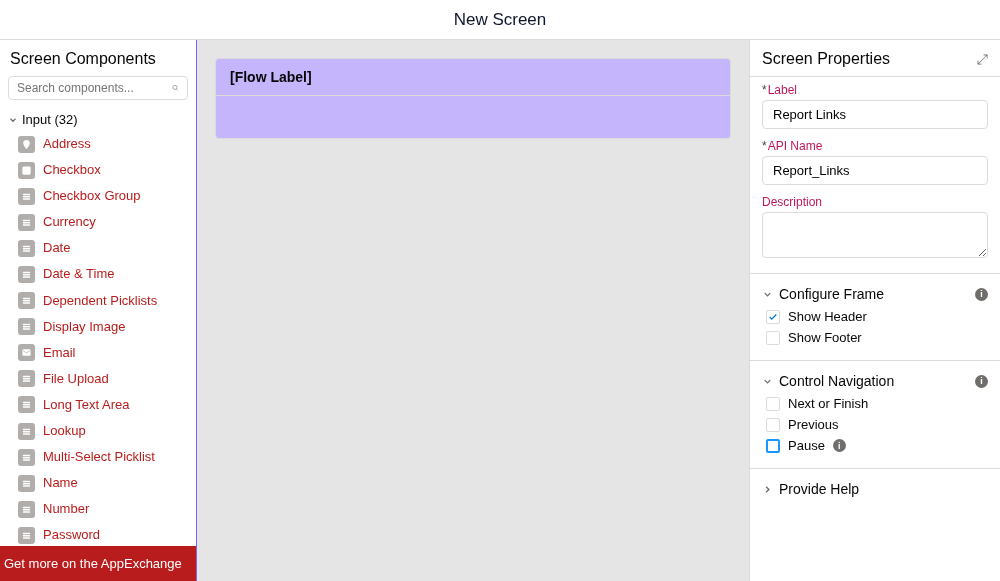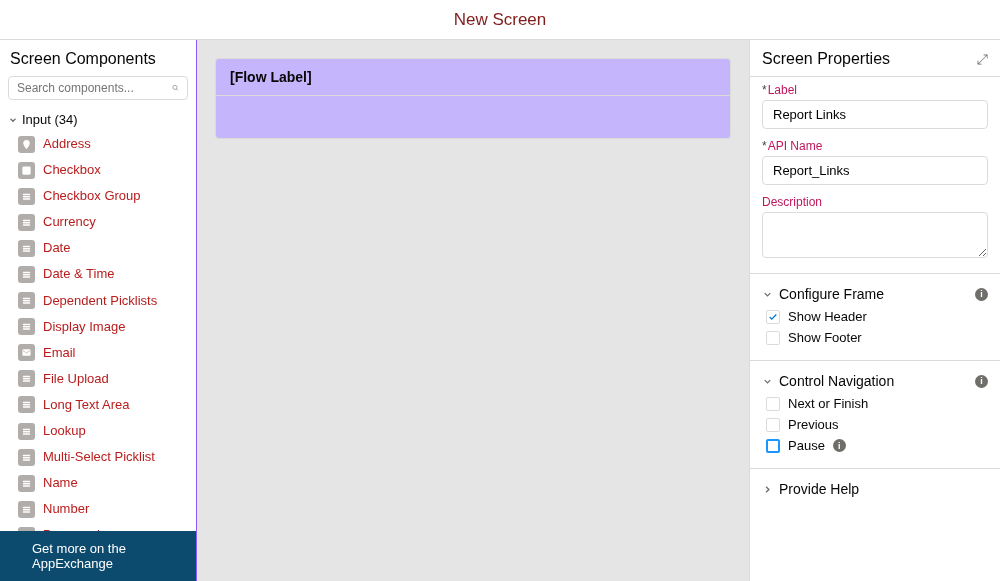--- a/index.html
+++ b/index.html
@@ -1,34 +1,34 @@
 <!DOCTYPE html>
 <html><head>
 <meta charset="utf-8">
 <style>
   * { box-sizing: border-box; margin: 0; padding: 0; }
   body { font-family: -apple-system, "Salesforce Sans", Arial, sans-serif; font-size: 13px; color: #080707; width: 1000px; height: 581px; overflow: hidden; background: #fff; }
   .header { height: 40px; display: flex; align-items: center; justify-content: center; border-bottom: 1px solid #dddbda; }
-  .header h1 { font-size: 17px; font-weight: 400; color: #7f1d1d; }
+  .header h1 { font-size: 17px; font-weight: 400; color: #0f172a; }
   .main { display: flex; height: 541px; }
   
   .left { width: 197px; border-right: 1px solid #8b5cf6; display: flex; flex-direction: column; }
   .left-title { font-size: 16px; padding: 10px 10px 8px; font-weight: 400; }
   .search-wrap { padding: 0 8px 8px; }
   .search { display: flex; align-items: center; border: 1px solid #dddbda; border-radius: 4px; padding: 4px 8px; }
   .search input { border: none; outline: none; flex: 1; font-size: 12px; color: #ef4444; background: transparent; }
   .search-icon { width: 14px; height: 14px; color: #706e6b; }
   .cat-row { display: flex; align-items: center; padding: 4px 8px; cursor: pointer; font-size: 13px; }
   .chev { width: 10px; height: 10px; margin-right: 4px; color: #706e6b; }
   .comp-list { flex: 1; overflow: hidden; }
   .comp-item { display: flex; align-items: center; padding: 2px 0 2px 18px; cursor: pointer; }
   .comp-icon { width: 17px; height: 17px; border-radius: 3px; background: #b0adab; margin-right: 8px; display: flex; align-items: center; justify-content: center; flex-shrink: 0; }
   .comp-icon svg { width: 11px; height: 11px; fill: #fff; }
   .comp-link { color: #b91c1c; font-size: 13px; line-height: 1.7; }
-  .appex { background: #0c4a6e; color: #fff; padding: 10px 32px; font-size: 13px; cursor: pointer; }
+  .appex { background: #b91c1c; color: #fff; padding: 10px 4px; font-size: 13px; cursor: pointer; }
   
   .center { flex: 1; background: #e5e5e5; padding: 18px; border-right: 1px solid #dddbda; }
   .canvas { background: #c4b5fd; border-radius: 4px; border: 1px solid #dddbda; }
   .canvas-head { padding: 10px 14px; border-bottom: 1px solid #dddbda; font-weight: 700; font-size: 14px; }
   .canvas-body { height: 42px; }
   
   .right { width: 250px; display: flex; flex-direction: column; overflow-y: auto; }
   .right-head { display: flex; align-items: center; justify-content: space-between; padding: 10px 12px 8px; }
   .right-title { font-size: 16px; font-weight: 400; }
   .expand-icon { color: #706e6b; cursor: pointer; font-size: 14px; }
@@ -66,21 +66,21 @@
         <svg class="search-icon" viewBox="0 0 24 24" fill="none" stroke="currentColor" stroke-width="2">
             <circle cx="10" cy="10" r="7"></circle>
             <line x1="20" y1="20" x2="15" y2="15"></line>
           </svg>
       </div>
     </div>
     <div class="cat-row">
       <svg class="chev" viewBox="0 0 24 24" fill="none" stroke="currentColor" stroke-width="3">
           <polyline points="6 9 12 15 18 9"></polyline>
         </svg>
-      <span>Input (34)</span>
+      <span>Input (32)</span>
     </div>
     <div class="comp-list" id="comp-list">
         <div class="comp-item">
           <span class="comp-icon">
             <svg viewBox="0 0 24 24">
               <circle cx="12" cy="9" r="3"></circle>
               <path d="M12 2a7 7 0 00-7 7c0 5 7 13 7 13s7-8 7-13a7 7 0 00-7-7z"></path>
             </svg>
           </span>
           <span class="comp-link">Address</span>

